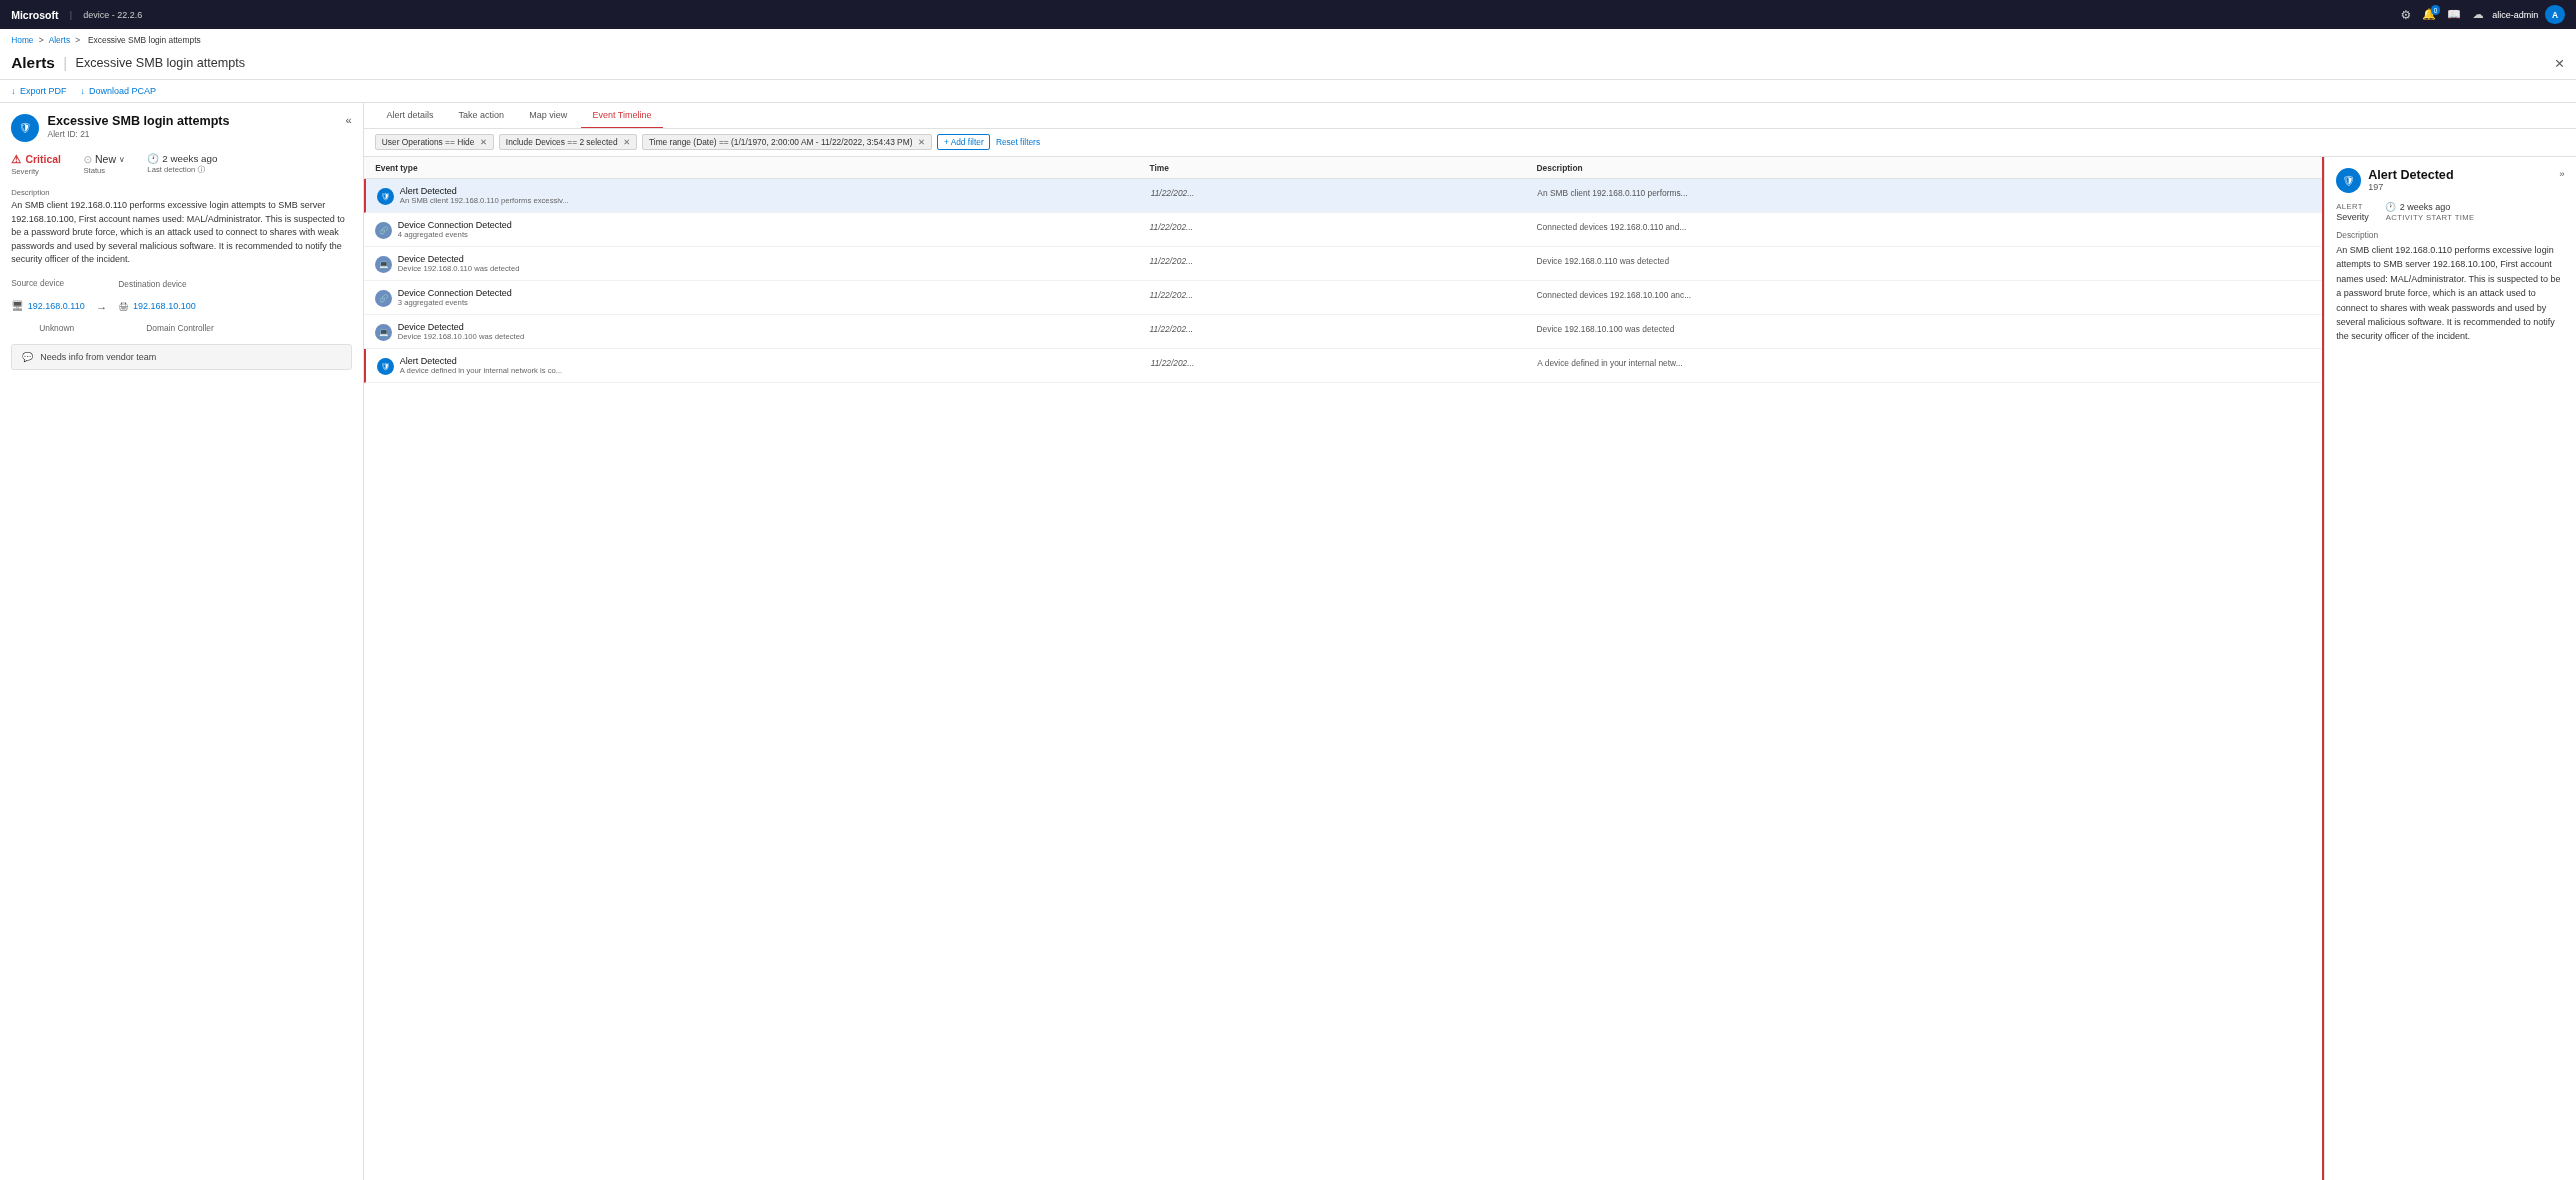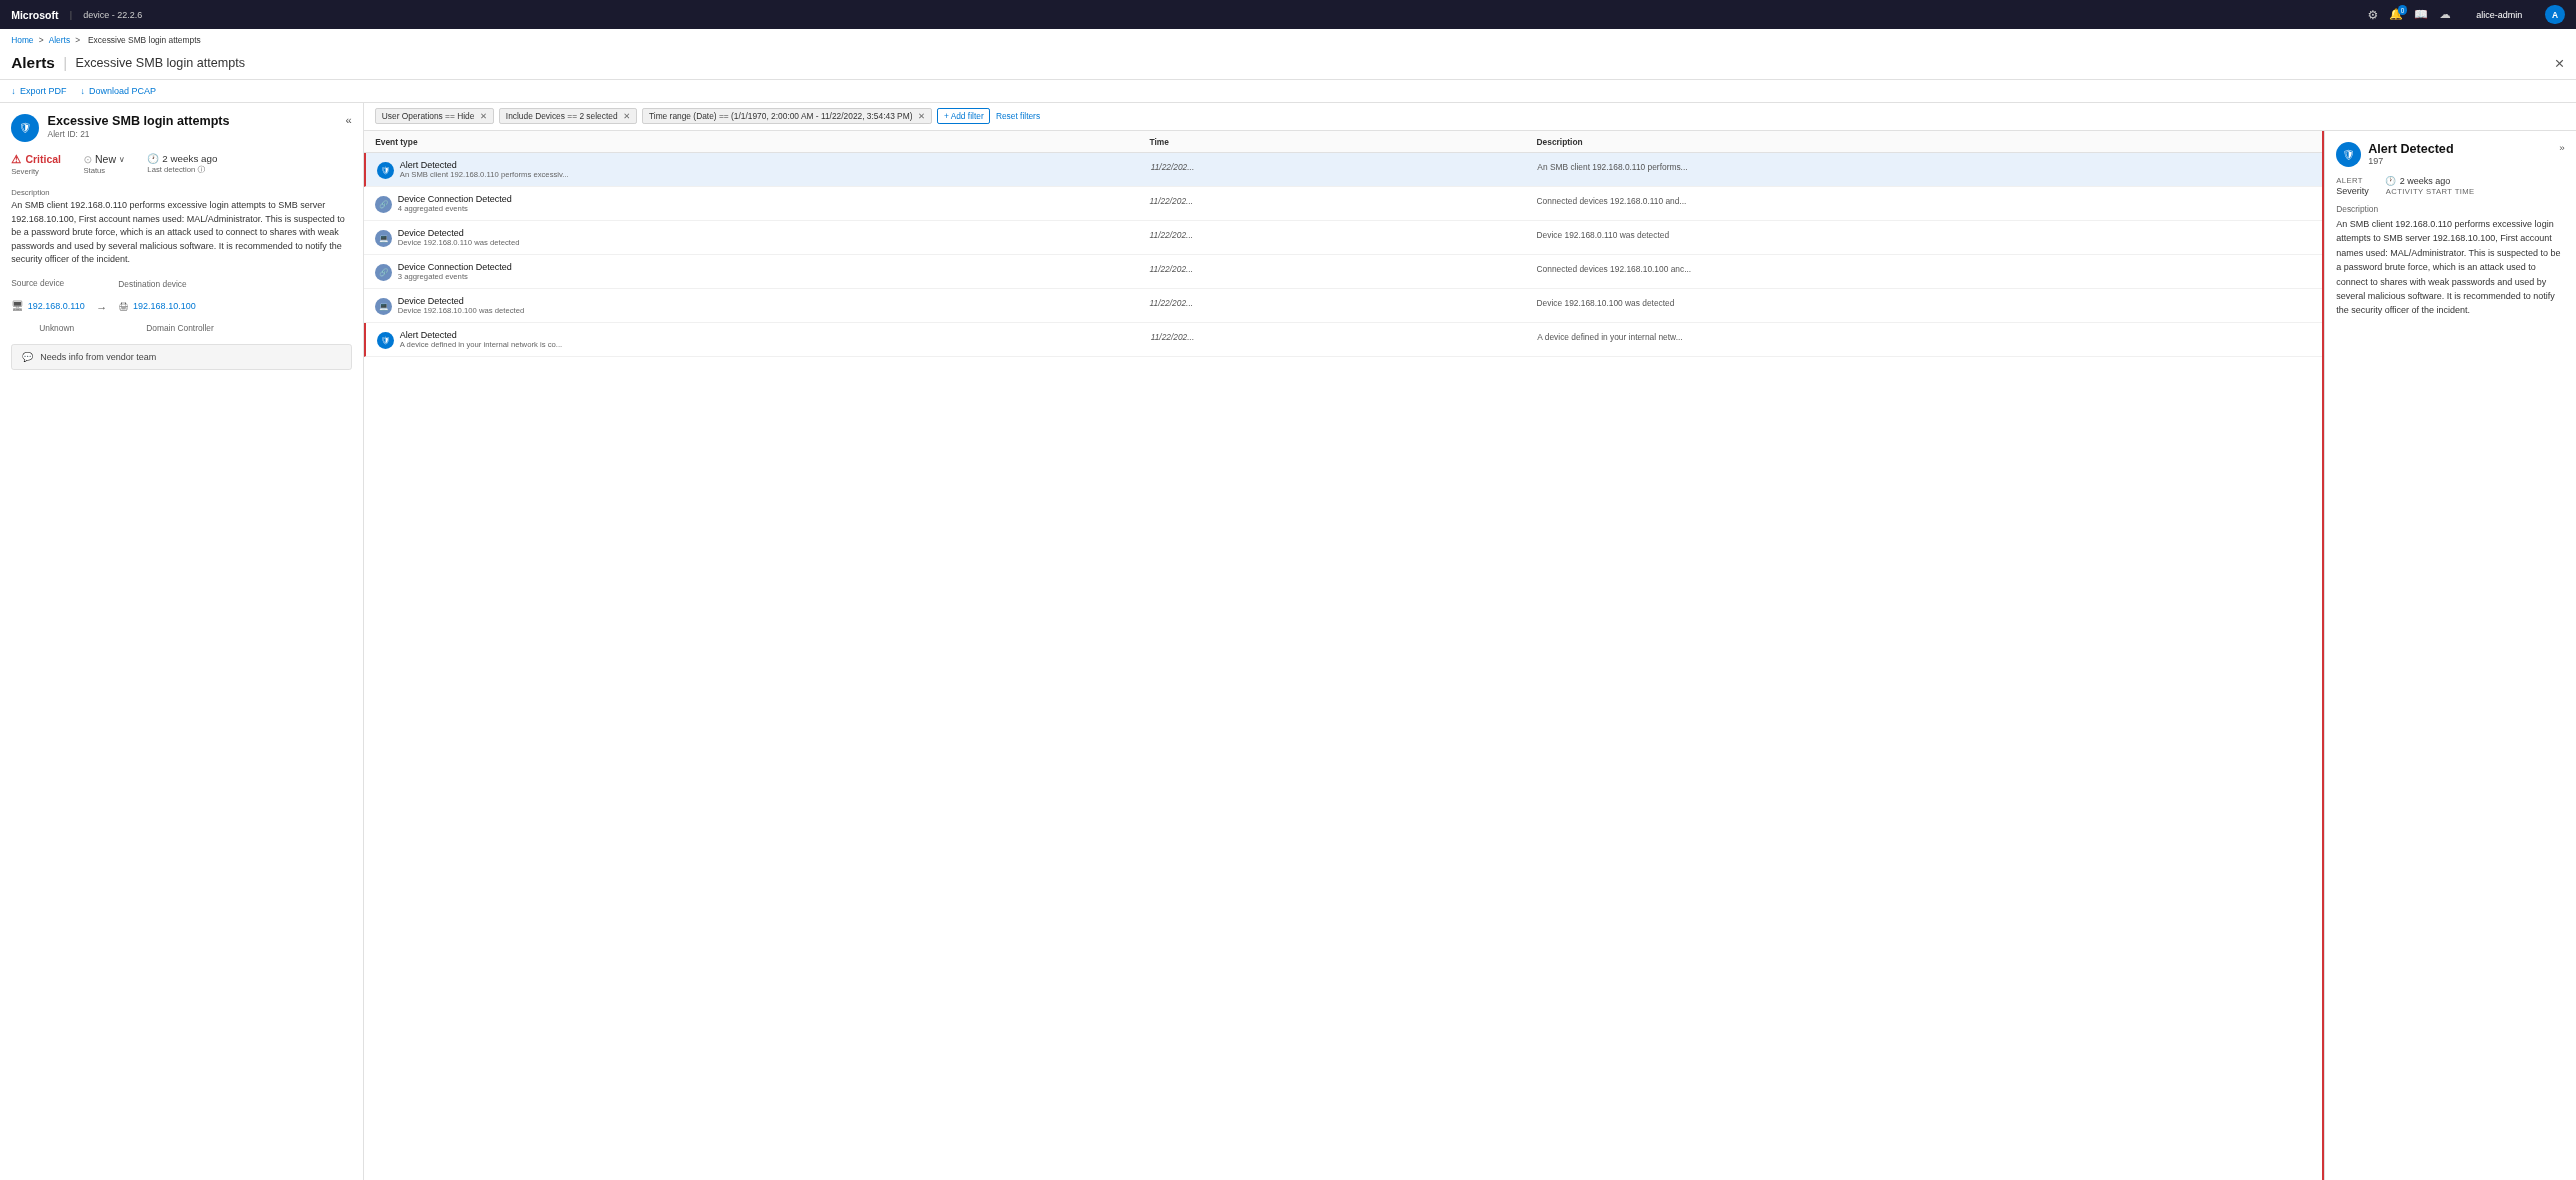--- a/index.html
+++ b/index.html
@@ -25,23 +25,22 @@
       position: absolute;
       top: -2.8px; right: -4.2px;
       background: #0078d4;
       color: #fff;
       font-size: 6.3px;
       border-radius: 50%;
       width: 9.8px; height: 9.8px;
       display: flex; align-items: center; justify-content: center;
     }
     .topbar-user {
-      display: flex; align-items: center; gap: 23px; color: #fff;
+      display: flex; align-items: center; gap: 7px; color: #fff;
       font-size: 9px;
-      margin-left: 17px;
     }
     .topbar-avatar {
       width: 19.6px; height: 19.6px;
       background: #0078d4;
       border-radius: 50%;
       display: flex; align-items: center; justify-content: center;
       font-weight: 700; font-size: 8.4px; color: #fff;
     }
 
     
@@ -449,20 +448,26 @@
 
     <div class="notes-box">
       <span>💬</span>
       <span>Needs info from vendor team</span>
     </div>
 
   </div>
 
   <div class="right-panel">
 
+    <div class="tabs">
+      <div class="tab">Alert details</div>
+      <div class="tab">Take action</div>
+      <div class="tab">Map view</div>
+      <div class="tab active">Event Timeline</div>
+    </div>
 
     <div class="filters-bar">
       <div class="filter-chip">
         <span>User Operations == Hide</span>
         <span class="filter-chip-x">✕</span>
       </div>
       <div class="filter-chip">
         <span>Include Devices == 2 selected</span>
         <span class="filter-chip-x">✕</span>
       </div>

